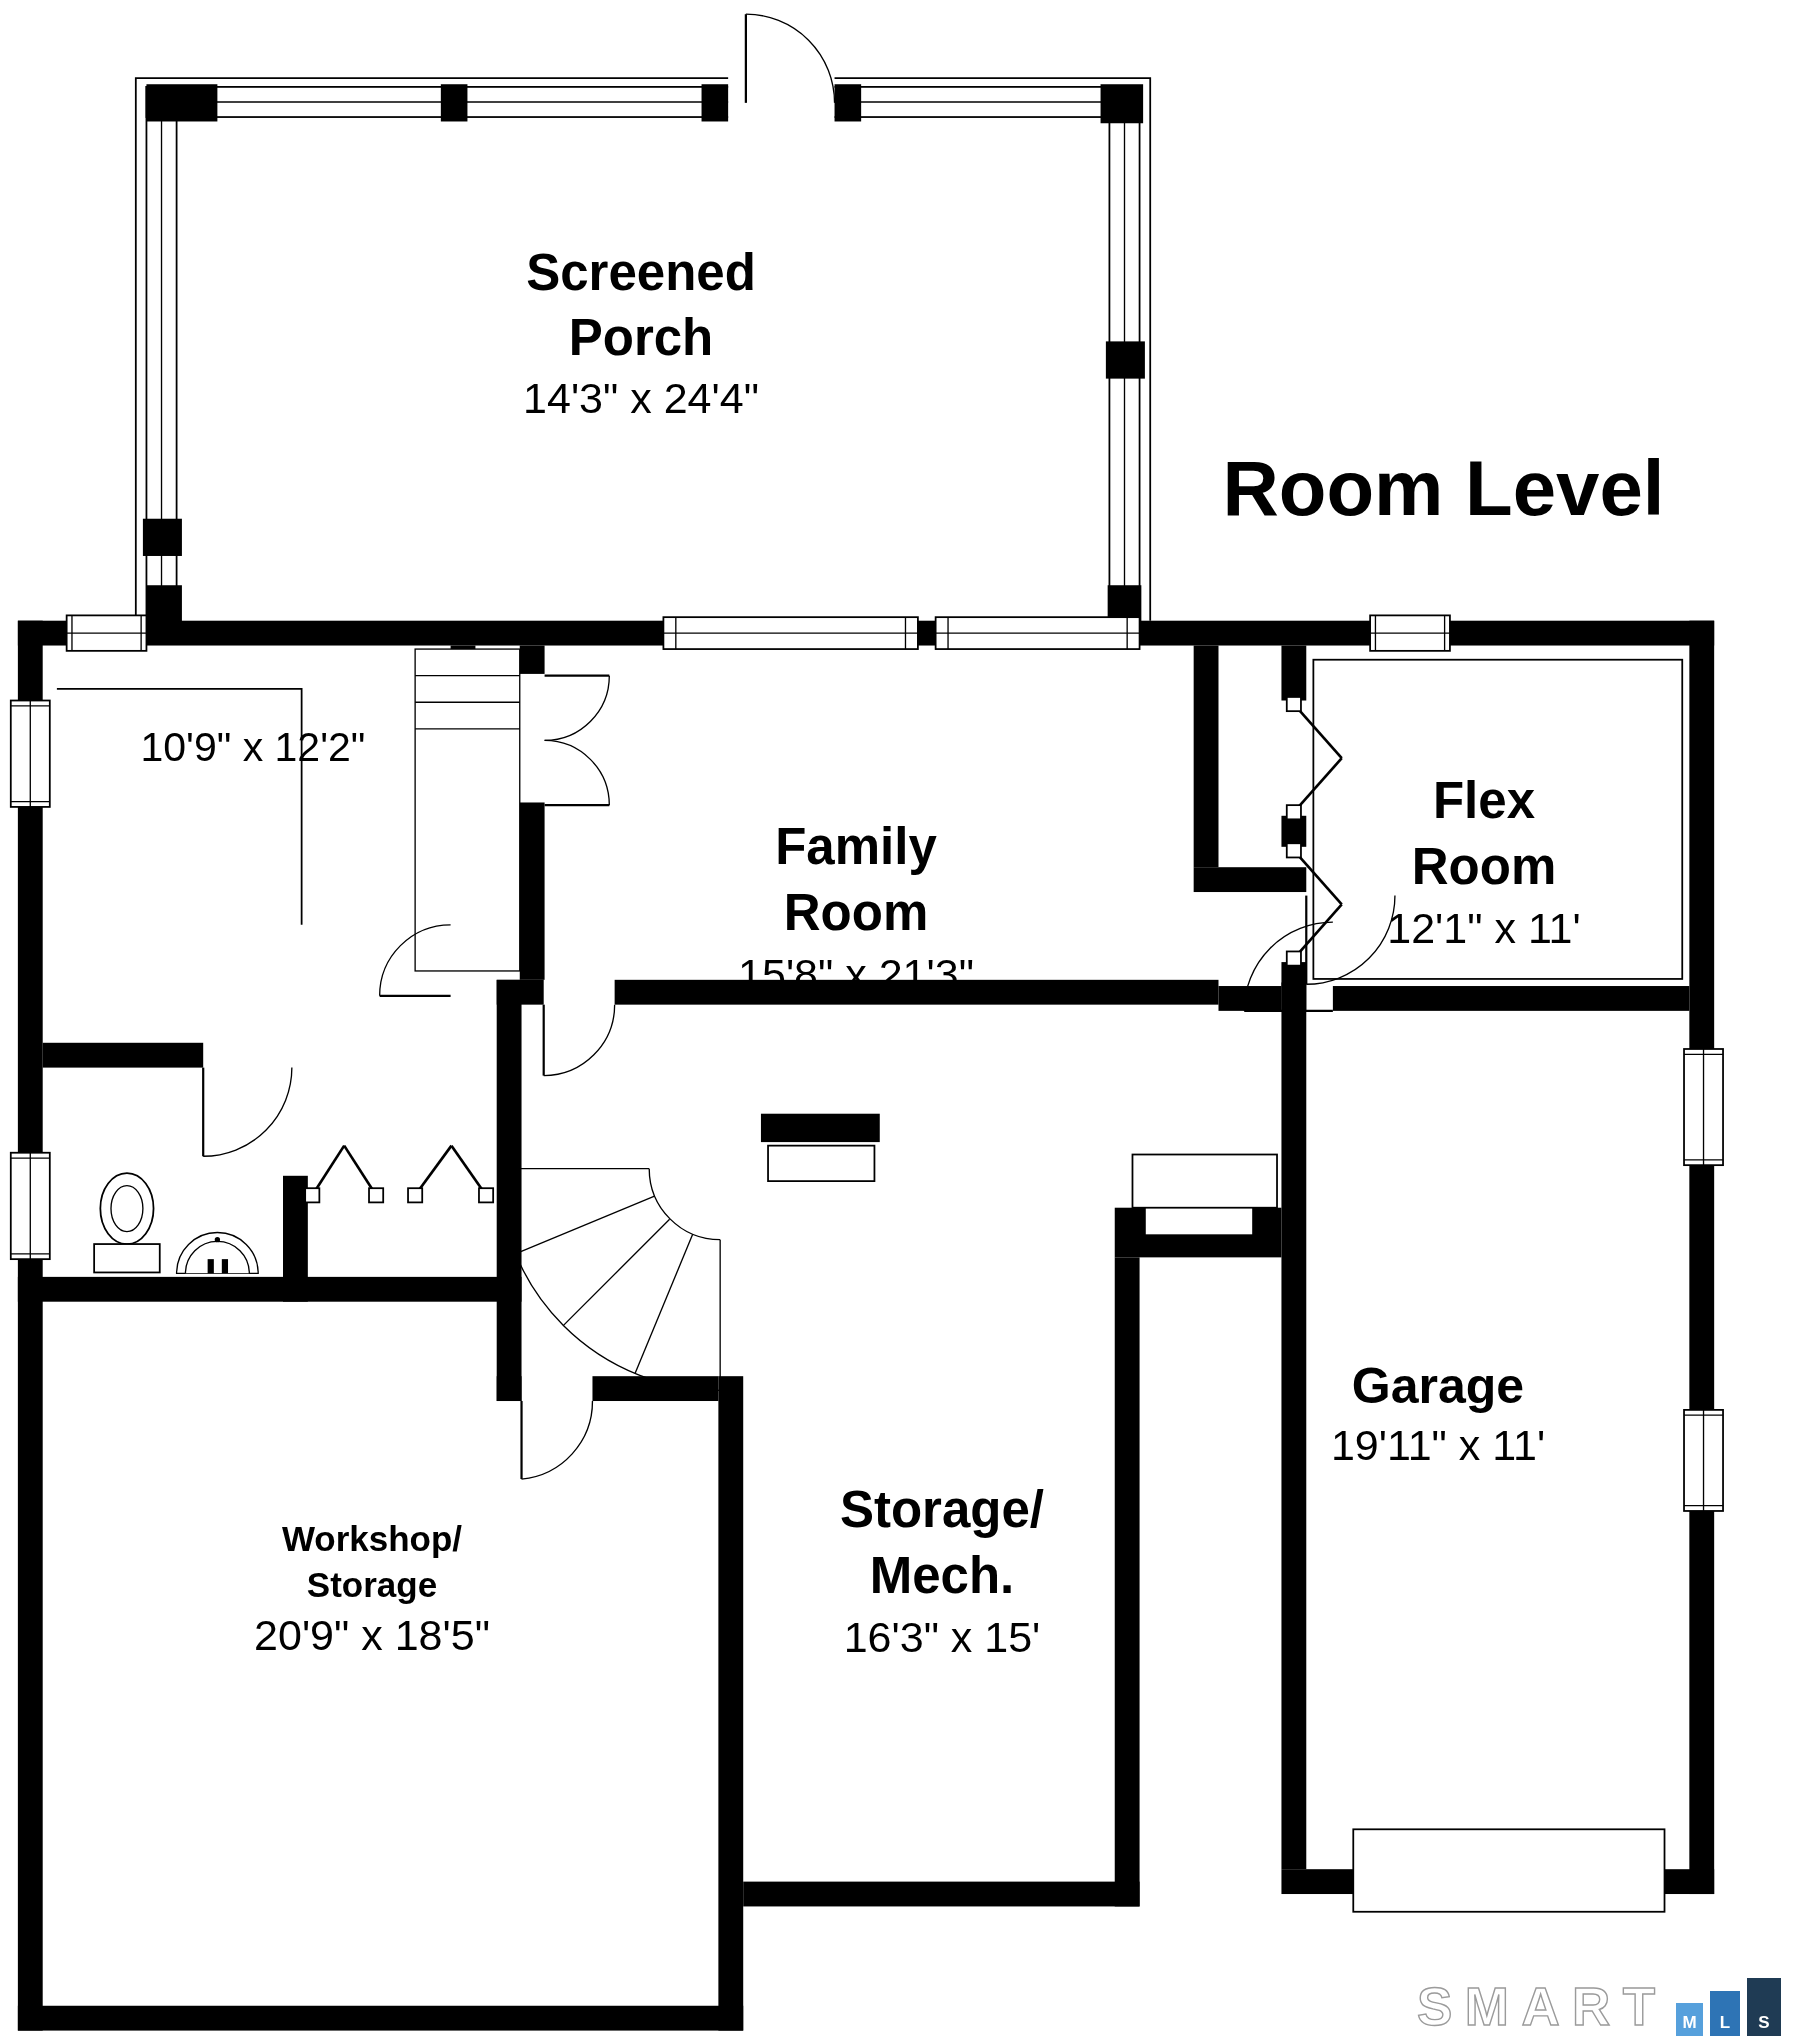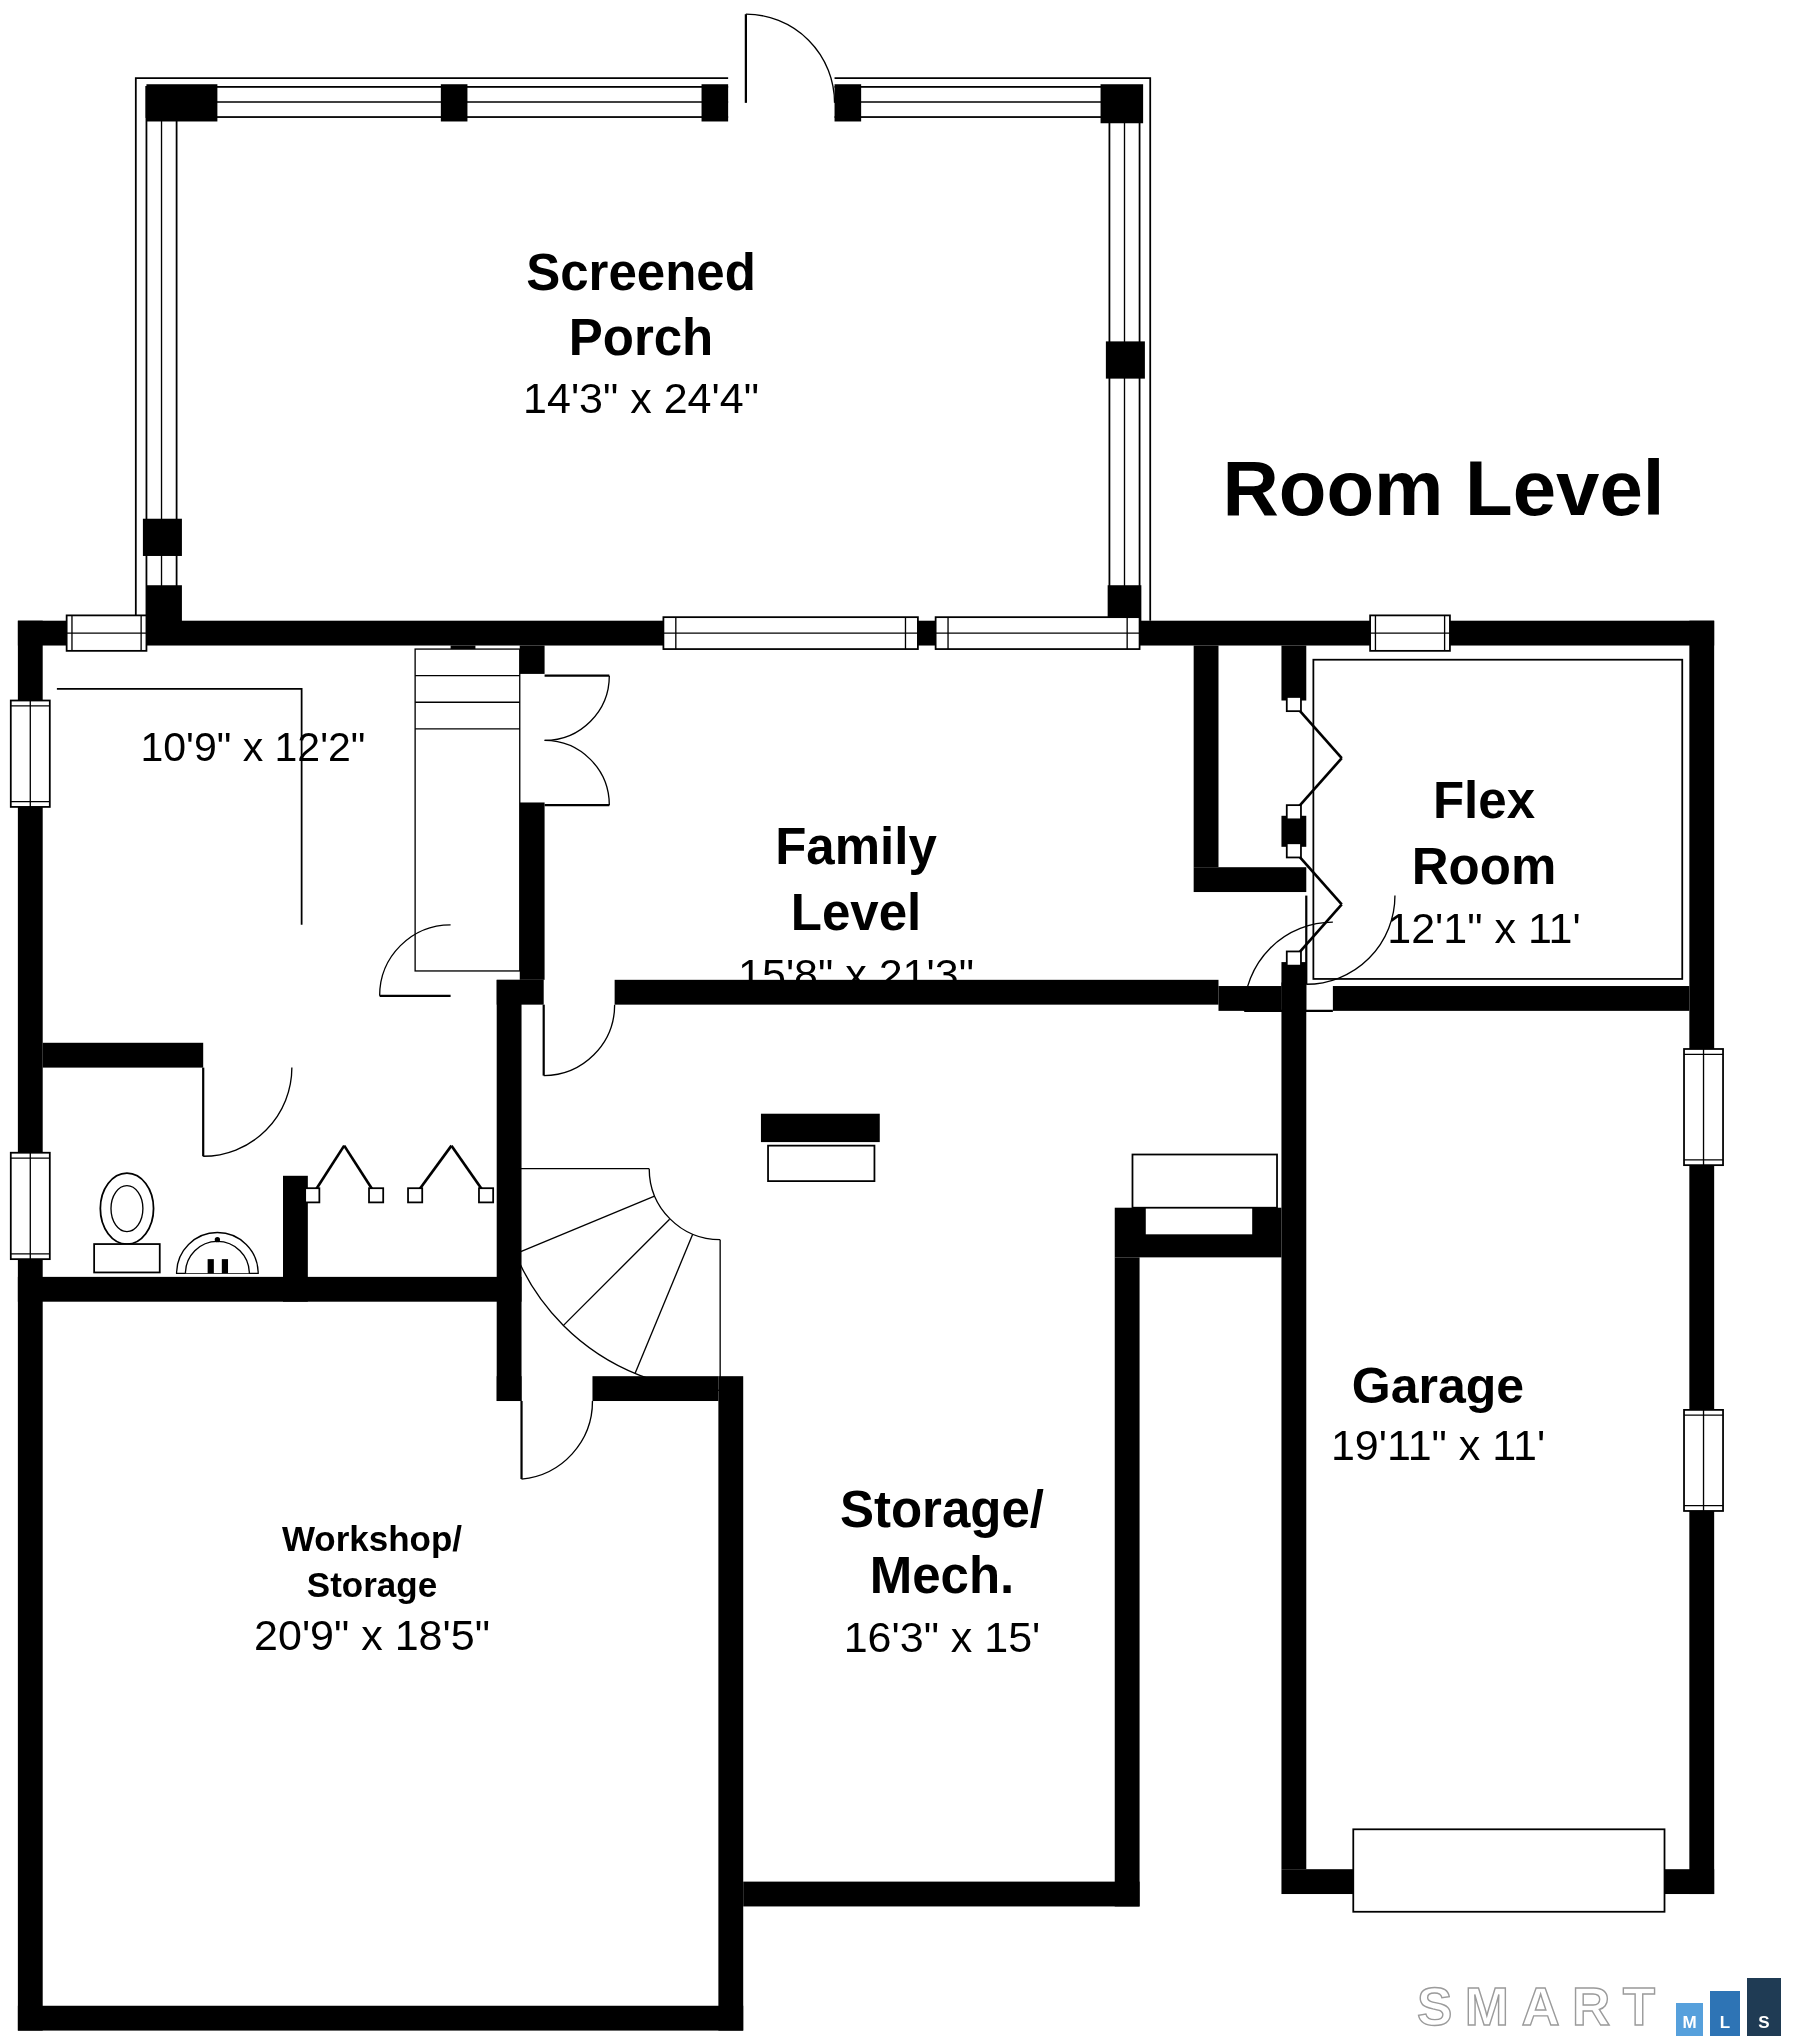--- a/index.html
+++ b/index.html
@@ -250,21 +250,21 @@
   <div id="lbl-porch" class="room-label">
     <div class="room-name">Screened
 Porch</div>
     <div class="room-dims">14'3" x 24'4"</div>
   </div>
   <div id="lbl-guest" class="room-label">
     <div class="room-dims">10'9" x 12'2"</div>
   </div>
   <div id="lbl-family" class="room-label">
     <div class="room-name">Family
-Level</div>
+Room</div>
     <div class="room-dims">15'8" x 21'3"</div>
   </div>
   <div id="lbl-flex" class="room-label">
     <div class="room-name">Flex
 Room</div>
     <div class="room-dims">12'1" x 11'</div>
   </div>
   <div id="lbl-workshop" class="room-label">
     <div class="room-name">Workshop/
 Storage</div>

